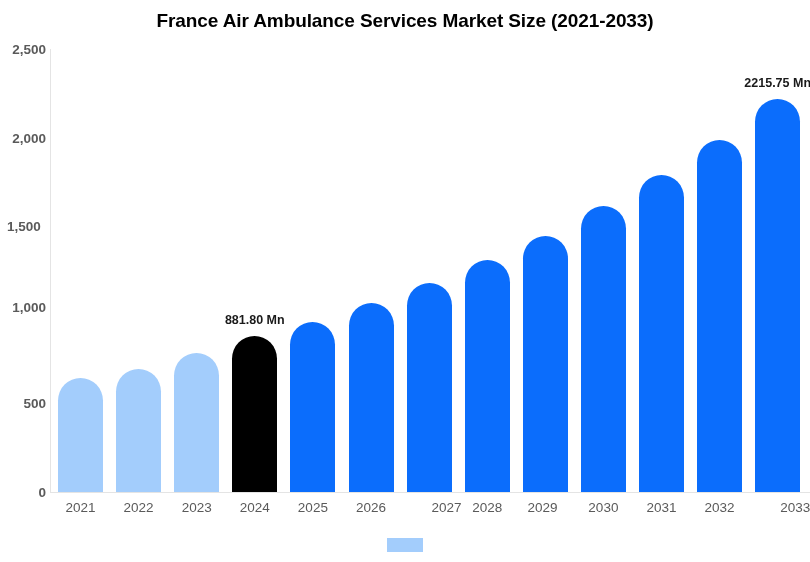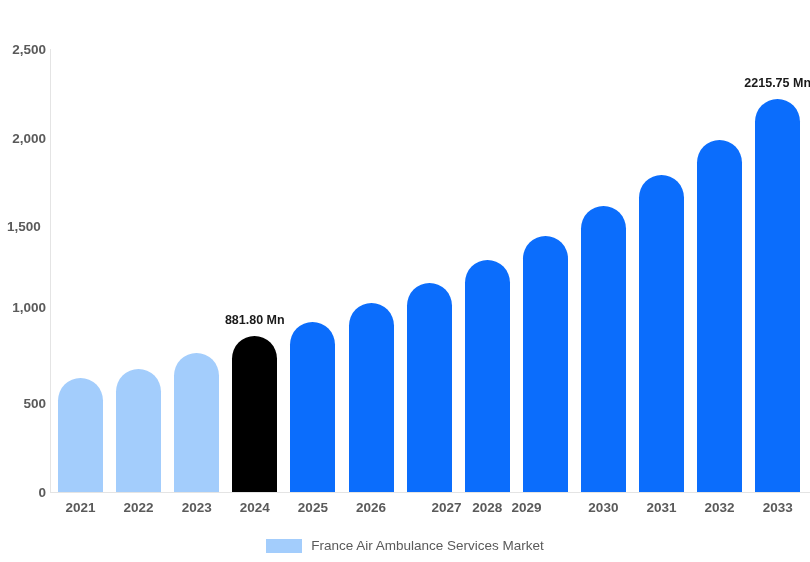--- a/index.html
+++ b/index.html
@@ -87,21 +87,20 @@
     width: 760px;
     height: 24px;
   }
   .xtick {
     position: absolute;
     top: 0;
     text-align: center;
     font-size: 13.5px;
     color: #5a5a5a;
     white-space: nowrap;
-    font-weight: bold;
   }
   
   #datalabels-layer {
     position: absolute;
     left: 50px;
     top: 49px;
     width: 760px;
     height: 443px;
     pointer-events: none;
   }
@@ -133,20 +132,21 @@
     font-size: 13.5px;
     color: #5a5a5a;
     white-space: nowrap;
   }
 </style>
 </head>
 <body>
 
 <div id="chart-root">
 
+  <div id="chart-title">France Air Ambulance Services Market Size (2021-2033)</div>
 
   <div class="axis-line-y"></div>
   <div class="axis-line-x"></div>
 
   <div id="ytick-layer">
       <div class="ytick" style="top: 492px;">0</div>
       <div class="ytick" style="top: 403.4px;">500</div>
       <div class="ytick" style="top: 307px;">1,000</div>
       <div class="ytick" style="top: 226.2px; text-align: center;">1,500</div>
       <div class="ytick" style="top: 137.6px;">2,000</div>
@@ -176,25 +176,24 @@
 
   <div id="xlabels-layer">
       <div class="xtick" style="left: -2px; width: 65px;">2021</div>
       <div class="xtick" style="left: 56.1px; width: 65px;">2022</div>
       <div class="xtick" style="left: 114.2px; width: 65px;">2023</div>
       <div class="xtick" style="left: 172.3px; width: 65px;">2024</div>
       <div class="xtick" style="left: 230.4px; width: 65px;">2025</div>
       <div class="xtick" style="left: 288.5px; width: 65px;">2026</div>
       <div class="xtick" style="left: 346.6px; width: 65px; text-align: right;">2027</div>
       <div class="xtick" style="left: 404.7px; width: 65px;">2028</div>
-      <div class="xtick" style="left: 444px; width: 65px;">2029</div>
+      <div class="xtick" style="left: 460px; width: 65px;">2029</div>
       <div class="xtick" style="left: 520.9px; width: 65px;">2030</div>
       <div class="xtick" style="left: 579px; width: 65px;">2031</div>
       <div class="xtick" style="left: 637.1px; width: 65px;">2032</div>
-      <div class="xtick" style="left: 695.2px; width: 65px;">2033</div>
+      <div class="xtick" style="left: 695.2px; width: 65px; text-align: right;">2033</div>
     </div>
 
   <div id="legend">
     <span id="legend-swatch" style="background: rgb(163, 205, 252);"></span>
-    <span id="legend-label">France Air Ambulance Services Market</span>
   </div>
 
 </div>
 
 </body></html>

